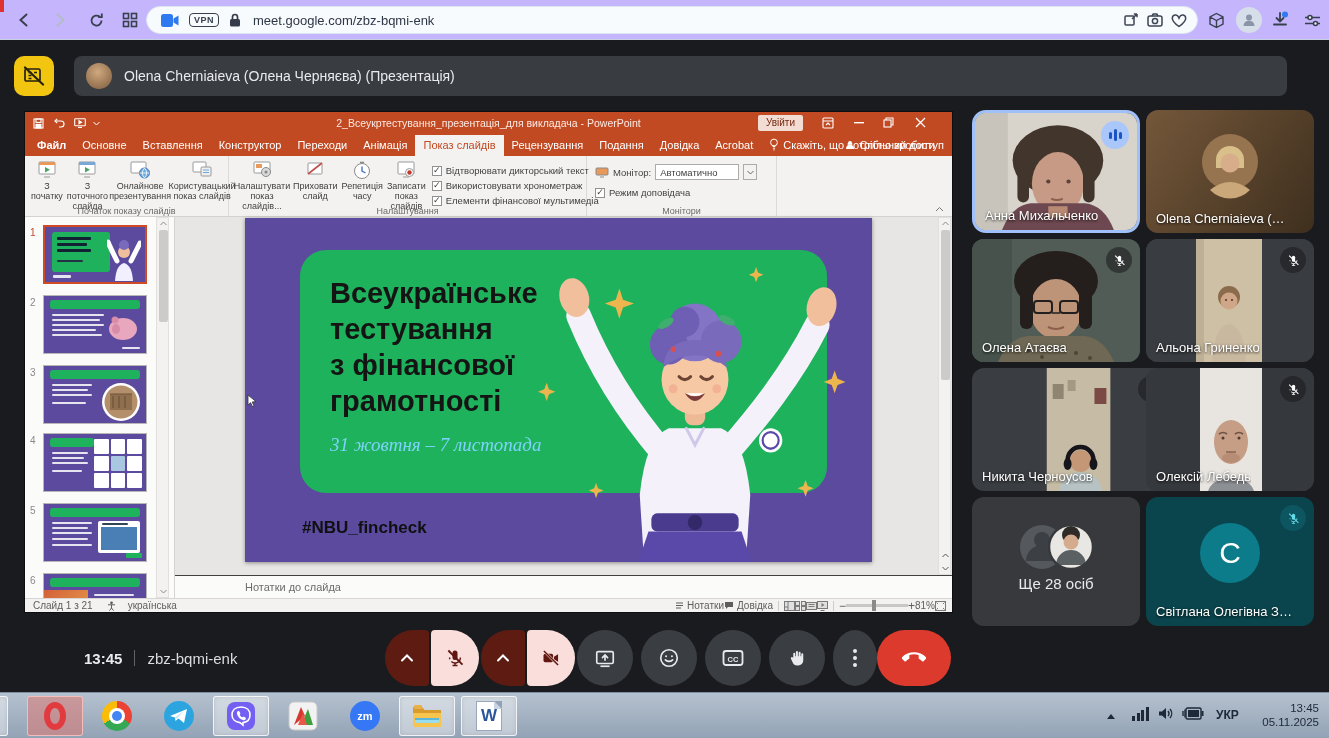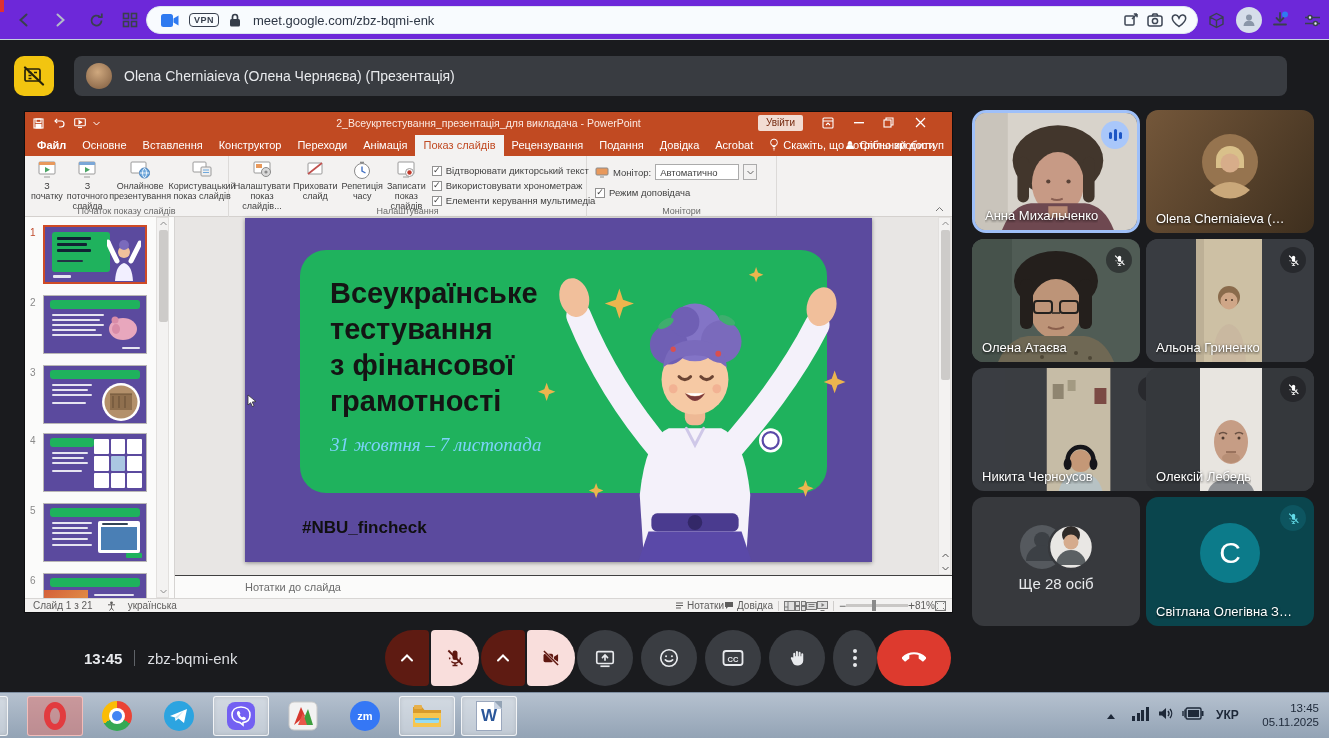--- a/index.html
+++ b/index.html
@@ -3,21 +3,21 @@
 <meta charset="utf-8">
 <style>
   html,body{margin:0;padding:0;background:#000;}
   *{box-sizing:border-box;font-family:"Liberation Sans",sans-serif;}
   #screen{position:relative;width:1329px;height:738px;overflow:hidden;background:#1a1b1e;}
   .abs{position:absolute;}
   .flex{display:flex;align-items:center;}
   svg{display:block;}
 
   
-  #browserbar{left:0;top:0;width:1329px;height:40px;background:#6d28d9;border-bottom:1px solid #c6d0de;}
+  #browserbar{left:0;top:0;width:1329px;height:40px;background:#c4b5fd;border-bottom:1px solid #c6d0de;}
   .bicon{width:24px;height:24px;display:flex;align-items:center;justify-content:center;border-radius:6px;}
   #urlfield{left:146px;top:6px;width:1052px;height:28px;border-radius:14px;background:#f8fbfe;border:1px solid #dde5f0;display:flex;align-items:center;}
   #urltext{font-size:13px;color:#2e3745;}
   #vpnbadge{border:1.5px solid #38404e;border-radius:4px;font-size:9px;font-weight:bold;color:#38404e;padding:1px 4px;letter-spacing:.5px;}
 
   
   #presenticon{left:14px;top:56px;width:40px;height:40px;border-radius:10px;background:#f2c510;display:flex;align-items:center;justify-content:center;}
   #banner{left:74px;top:56px;width:1213px;height:40px;border-radius:8px;background:#393c41;display:flex;align-items:center;}
   #banner .btext{font-size:14px;color:#e8eaed;margin-left:12px;white-space:nowrap;}
   .avatarcirc{width:26px;height:26px;border-radius:50%;margin-left:12px;background:radial-gradient(circle at 45% 35%,#cfa87e,#7d5b3f);}
@@ -347,21 +347,21 @@
           <label class="ckrow">
               <span class="ckbox">✓</span>
               <span>Відтворювати дикторський текст</span>
             </label>
           <label class="ckrow">
               <span class="ckbox">✓</span>
               <span>Використовувати хронометраж</span>
             </label>
           <label class="ckrow">
               <span class="ckbox">✓</span>
-              <span>Елементи керування мультимедіа</span>
+              <span>Елементи фінансової мультимедіа</span>
             </label>
         </div>
         <span class="glabel">Налаштування</span>
       </div>
 
       <div class="rgroup" style="width:190px;border-right:1px solid #dcdad8;">
         <div style="display:flex;flex-direction:column;padding-top:5px;margin-left:4px;gap:5px;">
           <div class="flex" style="gap:4px;">
             <svg width="14" height="11" viewBox="0 0 14 11">
                 <rect x="1" y="1" width="12" height="7" rx="1" fill="#e8995c" stroke="#8a8a8a"></rect>

